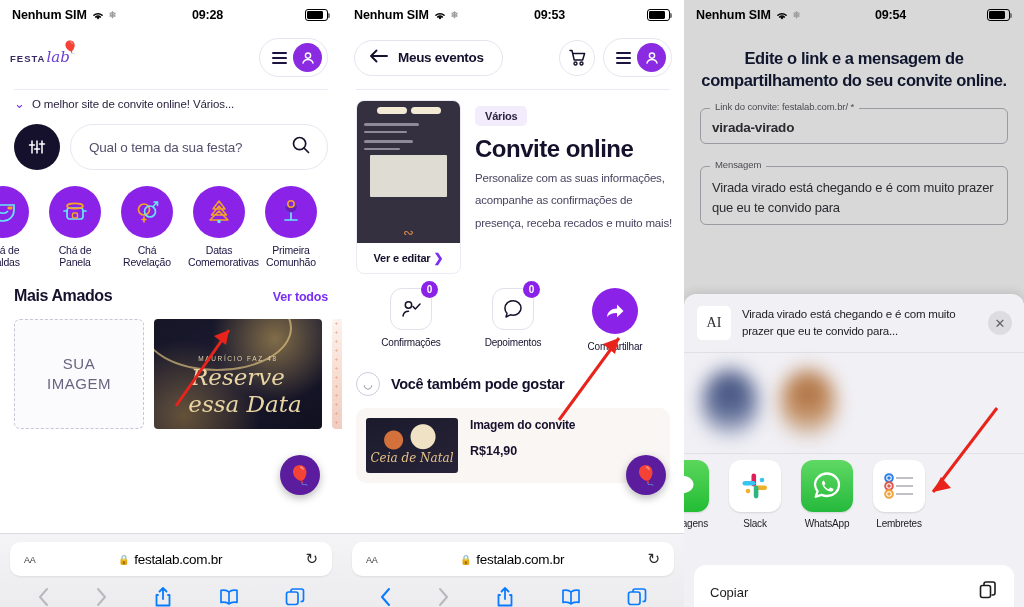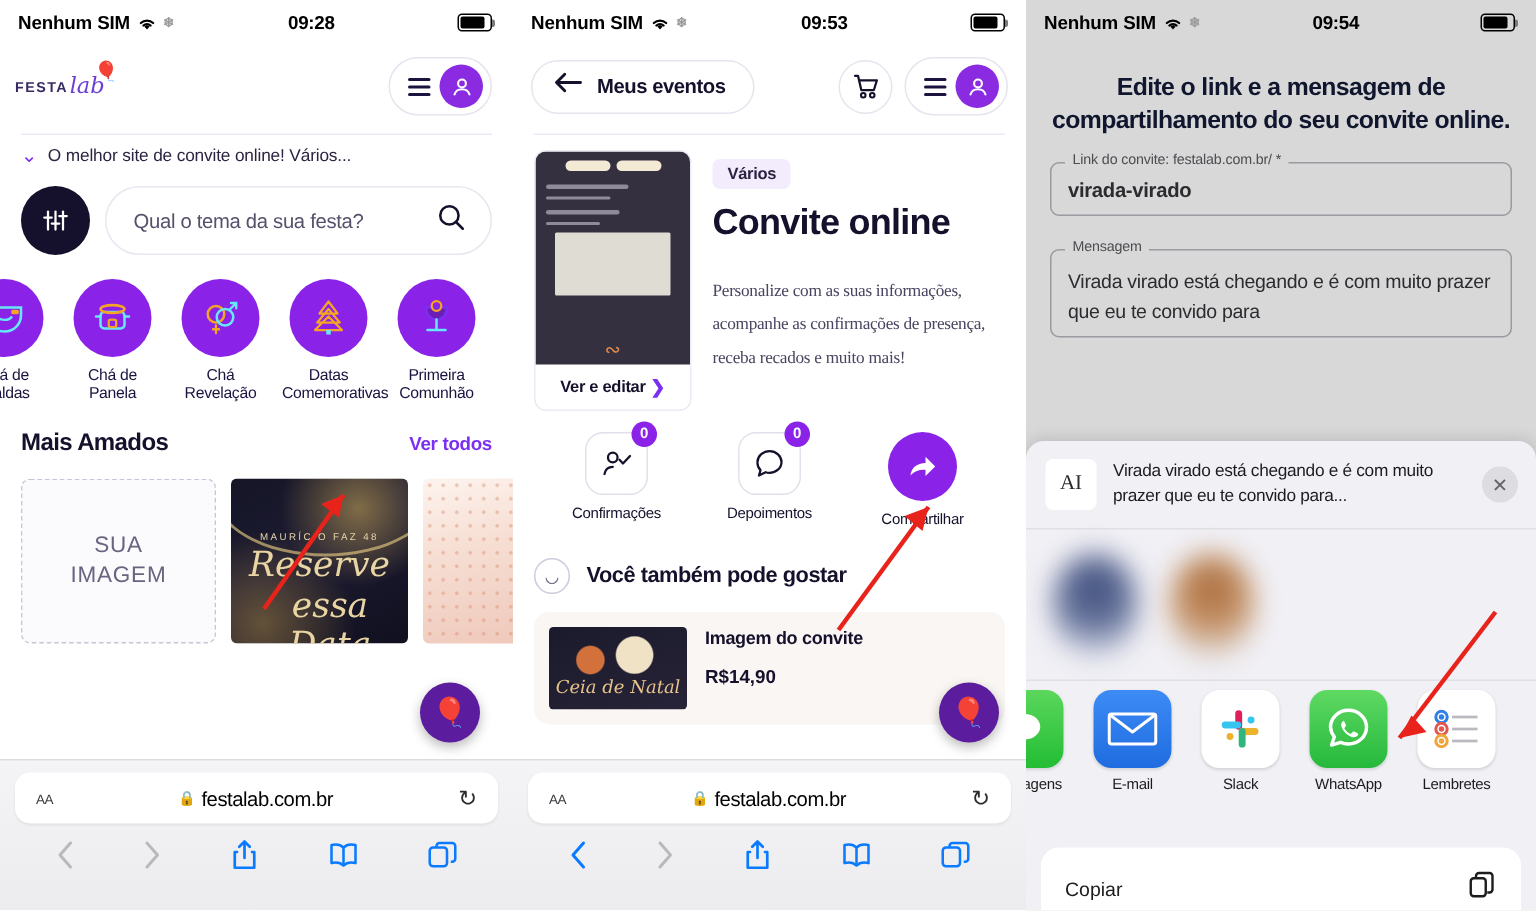--- a/index.html
+++ b/index.html
@@ -84,21 +84,21 @@
   .sec-title { font-size:16px; font-weight:800; color:#15102b; letter-spacing:-0.4px;}
   .sec-link { font-size:12.5px; color:#7b2ff2; font-weight:600; letter-spacing:-0.2px;}
 
   .cards { display:flex; gap:10px; padding: 14px 0 0 14px; }
   .card-ph {
     width:130px; height:110px; border:1.5px dashed #c9c5d8; border-radius:6px; background:#fbfbfd;
     display:flex; align-items:center; justify-content:center; text-align:center;
     font-size:15px; color:#6a6480; letter-spacing:0.5px; line-height:1.35; flex:none;
   }
   .card-dark {
-    width:118px; height:110px; border-radius:4px; flex:none; position:relative; overflow:hidden;
+    width:168px; height:110px; border-radius:4px; flex:none; position:relative; overflow:hidden;
     background:
       radial-gradient(circle at 72% 18%, rgba(212,175,90,0.55) 0%, rgba(212,175,90,0) 42%),
       radial-gradient(circle at 18% 88%, rgba(190,150,70,0.45) 0%, rgba(190,150,70,0) 45%),
       linear-gradient(150deg,#151526 0%,#1c1b32 45%,#11101f 100%);
   }
   .card-dark .kicker { position:absolute; top:36px; left:0; right:0; text-align:center;
     font-size:6.5px; color:#e4d3a8; letter-spacing:1.6px;}
   .card-dark .scr { position:absolute; top:48px; left:0; right:0; text-align:center;
     font-family:"DejaVu Serif", serif; font-style:italic; font-size:23px; color:#e8d5a3; line-height:0.95;}
   .card-dark .scr2 { position:absolute; top:72px; left:14px; right:0; text-align:center;
@@ -118,21 +118,21 @@
 
   
   .fab-balloon {
     position:absolute; width:40px; height:40px; border-radius:50%; background:#5b1d9e;
     display:flex; align-items:center; justify-content:center; font-size:19px;
     box-shadow: 0 3px 8px rgba(0,0,0,.28);
   }
 
   
   .safari {
-    position:absolute; left:0; right:0; bottom:0; height:101px;
+    position:absolute; left:0; right:0; bottom:0; height:74px;
     background: linear-gradient(180deg,#f4f4f6 0%,#ececee 100%);
     border-top:1px solid #dcdce0;
   }
   .urlbar {
     margin: 8px 10px 0 10px; height:34px; background:#fff; border-radius:10px;
     display:flex; align-items:center; padding: 0 14px; justify-content:space-between;
     box-shadow: 0 1px 2px rgba(0,0,0,.08);
   }
   .aa { font-size:12px; color:#3c3c43; letter-spacing:-0.3px;}
   .aa small { font-size:9px; }
@@ -166,21 +166,21 @@
   .evt-foot { height:30px; display:flex; align-items:center; justify-content:center; gap:3px;}
   .evt-foot-t { font-size:11px; color:#15102b; font-weight:600; letter-spacing:-0.2px;}
   .evt-foot-c { font-size:12px; color:#7b2ff2; font-weight:800;}
 
   .evt-info { flex:1; padding-top:6px;}
   .badge-free {
     display:inline-block; background:#f3ecfd; color:#2b2340; font-size:11px; font-weight:600;
     border-radius:5px; padding: 4px 10px; letter-spacing:-0.2px;
   }
   .evt-title { font-size:24px; font-weight:800; color:#15102b; letter-spacing:-0.5px; margin-top:9px;}
-  .evt-desc { font-size:11.5px; color:#4a4460; line-height:1.95; margin-top:20px; letter-spacing:-0.2px;font-family:Liberation Serif, serif;}
+  .evt-desc { font-size:11.5px; color:#4a4460; line-height:1.95; margin-top:4px; letter-spacing:-0.2px;}
 
   .actions { display:flex; justify-content:space-around; padding: 14px 18px 0 18px;}
   .action { width:76px; text-align:center; }
   .act-sq {
     width:42px; height:42px; border:1.2px solid #e2e0ea; border-radius:12px; margin: 0 auto;
     display:flex; align-items:center; justify-content:center; position:relative; background:#fff;
   }
   .act-circle {
     width:46px; height:46px; border-radius:50%; background:#8a22e8; margin: 0 auto;
     display:flex; align-items:center; justify-content:center;
@@ -694,29 +694,20 @@
       <div class="apps">
         <div class="app">
           <div class="app-ic ic-msg">
             <svg width="30" height="30" viewBox="0 0 30 30">
                 <path d="M15 5c5.8 0 10.5 3.8 10.5 8.5S20.8 22 15 22c-1.2 0-2.4-.2-3.4-.5L6.5 24l1.6-4.2A8.2 8.2 0 0 1 4.5 13.5C4.5 8.8 9.2 5 15 5Z" fill="#fff"></path>
               </svg>
           </div>
           <div class="app-lb">Mensagens</div>
         </div>
         <div class="app">
-          <div class="app-ic ic-mail">
-            <svg width="34" height="26" viewBox="0 0 34 26">
-                <rect x="1.5" y="3" width="31" height="20" rx="1.5" fill="none" stroke="#fff" stroke-width="2"></rect>
-                <path d="M2.5 4 17 15 31.5 4" fill="none" stroke="#fff" stroke-width="2" stroke-linejoin="round"></path>
-              </svg>
-          </div>
-          <div class="app-lb">E-mail</div>
-        </div>
-        <div class="app">
           <div class="app-ic ic-slack">
             <svg width="28" height="28" viewBox="0 0 28 28">
               <rect x="10.5" y="1.5" width="4.6" height="13" rx="2.3" fill="#e01e5a" transform="rotate(0)"></rect>
               <rect x="1.5" y="9" width="13" height="4.6" rx="2.3" fill="#36c5f0"></rect>
               <rect x="13" y="13.4" width="13" height="4.6" rx="2.3" fill="#ecb22e"></rect>
               <rect x="12.8" y="13.4" width="4.6" height="13" rx="2.3" fill="#2eb67d"></rect>
               <circle cx="21" cy="8" r="2.3" fill="#36c5f0"></circle>
                 <circle cx="7" cy="19" r="2.3" fill="#ecb22e"></circle>
             </svg>
           </div>

